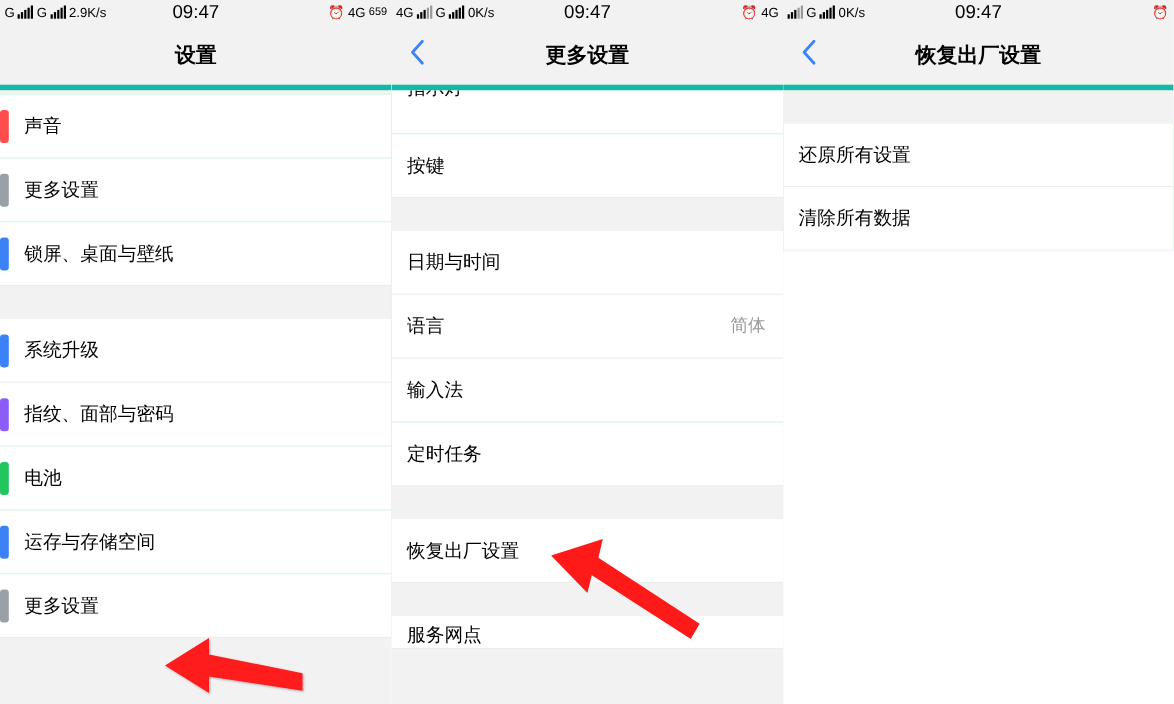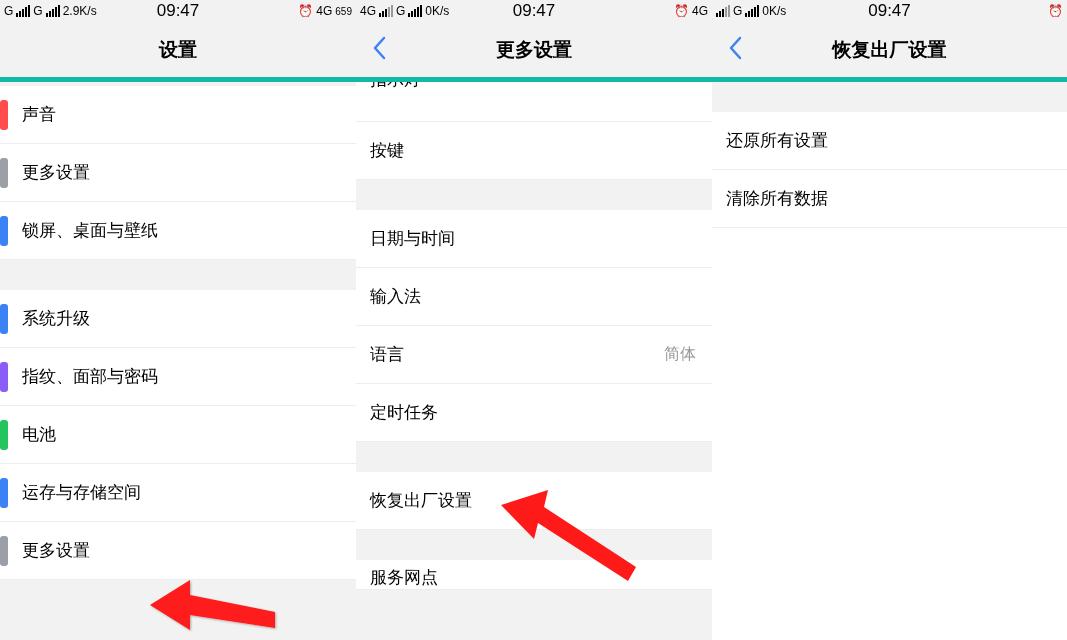--- a/index.html
+++ b/index.html
@@ -166,25 +166,25 @@
     <div class="list-item">
         <span>按键</span>
       </div>
   </div>
   <div class="gap"></div>
   <div class="content">
     <div class="list-item">
         <span>日期与时间</span>
       </div>
     <div class="list-item">
-        <span>输入法</span>
-      </div>
-    <div class="list-item">
         <span>语言</span>
         <span class="item-value">简体</span>
+      </div>
+    <div class="list-item">
+        <span>输入法</span>
       </div>
     <div class="list-item">
         <span>定时任务</span>
       </div>
   </div>
   <div class="gap"></div>
   <div class="content">
     <div class="list-item">
         <span>恢复出厂设置</span>
       </div>

